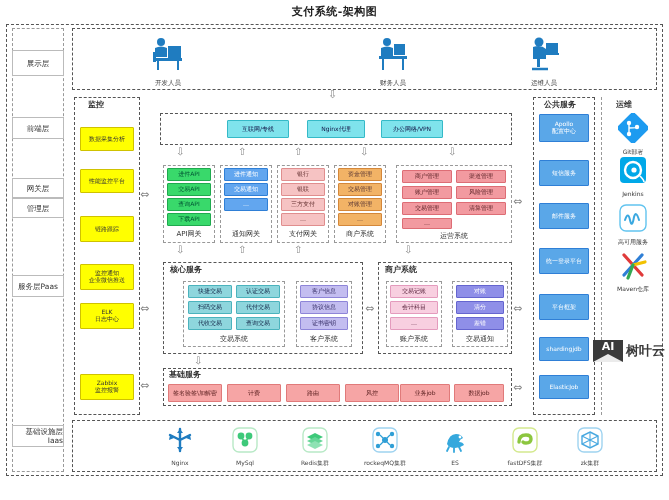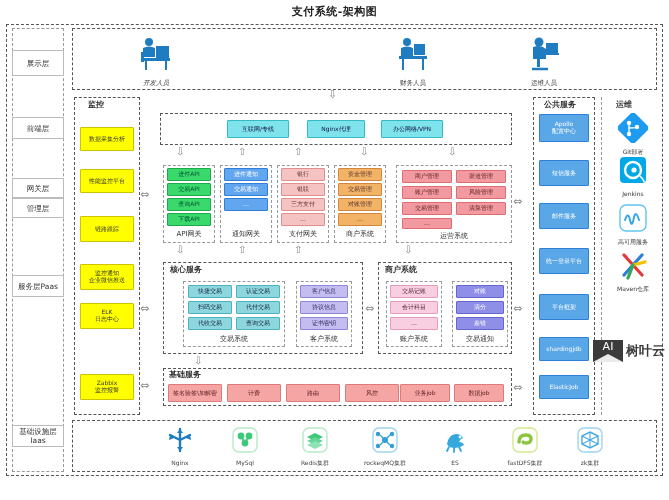--- a/index.html
+++ b/index.html
@@ -13,21 +13,21 @@
   #title{top:4px;left:0;width:669px;text-align:center;font-size:11px;
          font-weight:bold;color:#222;letter-spacing:.5px;}
 
   
   .dash{border:1px dashed #555;background:transparent;}
   .dash-l{border:1px dashed #999;}
   .solid-l{border:1px solid #bbb;}
 
   
   .layer-lbl{display:flex;align-items:center;justify-content:center;
-             font-size:7.5px;color:#333;text-align:center;line-height:1.2;}
+             font-size:7.5px;color:#333;text-align:right;line-height:1.2;}
 
   
   .grp-title{position:absolute;font-size:8px;font-weight:bold;color:#333;
              background:#fff;padding:0 2px;}
 
   
   .chip{display:flex;align-items:center;justify-content:center;text-align:center;
         font-size:6px;line-height:1.15;border-radius:1px;box-sizing:border-box;
         padding:1px;overflow:hidden;}
   .chip.yellow{background:#ffff00;border:1px solid #cfc200;color:#333;}
@@ -56,21 +56,21 @@
 
   .infra-item{position:absolute;text-align:center;width:60px;}
   .infra-item .cap{font-size:6px;color:#444;margin-top:1px;}
 
   .ops-item{position:absolute;text-align:center;width:50px;}
   .ops-item .cap{font-size:6px;color:#333;margin-top:1px;}
 
   
   #wm{right:4px;bottom:8px;display:flex;align-items:center;gap:3px;}
   #wm .box{width:30px;height:22px;background:#3b3b3b;color:#fff;font-size:11px;
-           font-weight:normal;display:flex;align-items:flex-start;justify-content:center;
+           font-weight:bold;display:flex;align-items:flex-start;justify-content:center;
            position:relative;}
   #wm .box .tri{position:absolute;bottom:0;left:0;width:0;height:0;
         border-left:15px solid transparent;border-right:15px solid transparent;
         border-bottom:8px solid #fff;opacity:.9;}
   #wm .txt{font-size:13px;font-weight:bold;color:#3b3b3b;}
 </style>
 </head>
 <body>
 
 <div id="root">
@@ -83,36 +83,36 @@
 
   <div class="abs layer-lbl solid-l" style="left:12px;top:50px;width:52px;height:26px;">展示层</div>
   <div class="abs layer-lbl solid-l" style="left:12px;top:117px;width:52px;height:22px;">前端层</div>
   <div class="abs layer-lbl solid-l" style="left:12px;top:178px;width:52px;height:20px;">网关层</div>
   <div class="abs layer-lbl solid-l" style="left:12px;top:198px;width:52px;height:20px;">管理层</div>
   <div class="abs layer-lbl solid-l" style="left:12px;top:275px;width:52px;height:22px;">服务层Paas</div>
   <div class="abs layer-lbl solid-l" style="left:12px;top:425px;width:52px;height:22px;">基础设施层Iaas</div>
 
   <div class="abs dash" style="left:72px;top:28px;width:585px;height:62px;"></div>
 
-  <div class="person" style="left:128px;top:34px;width:56px;font-style:italic;">
+  <div class="person" style="left:140px;top:34px;width:56px;">
     <svg width="40" height="40" viewBox="0 0 40 40">
       <circle cx="13" cy="8" r="4" fill="#1f7cc0"></circle>
       <path d="M7 14 q6-3 12 0 l0 9 l-12 0 z" fill="#1f7cc0"></path>
       <rect x="20" y="12" width="13" height="12" fill="#1f7cc0"></rect>
       <rect x="6" y="24" width="28" height="3" fill="#1f7cc0"></rect>
       <rect x="9" y="27" width="2" height="9" fill="#1f7cc0"></rect>
       <rect x="29" y="27" width="2" height="9" fill="#1f7cc0"></rect>
       <rect x="5" y="18" width="3" height="10" fill="#1f7cc0"></rect>
     </svg>
     <div class="cap">开发人员</div>
   </div>
 
 
 
-  <div class="person" style="left:388px;top:34px;width:50px;">
+  <div class="person" style="left:368px;top:34px;width:50px;">
     <svg width="38" height="40" viewBox="0 0 38 40">
       <circle cx="13" cy="8" r="4" fill="#1f7cc0"></circle>
       <path d="M7 14 q6-3 12 0 l0 8 l-12 0 z" fill="#1f7cc0"></path>
       <rect x="20" y="10" width="11" height="11" fill="#1f7cc0"></rect>
       <rect x="5" y="22" width="28" height="3" fill="#1f7cc0"></rect>
       <rect x="8" y="25" width="2" height="11" fill="#1f7cc0"></rect>
       <rect x="28" y="25" width="2" height="11" fill="#1f7cc0"></rect>
     </svg>
     <div class="cap">财务人员</div>
   </div>

